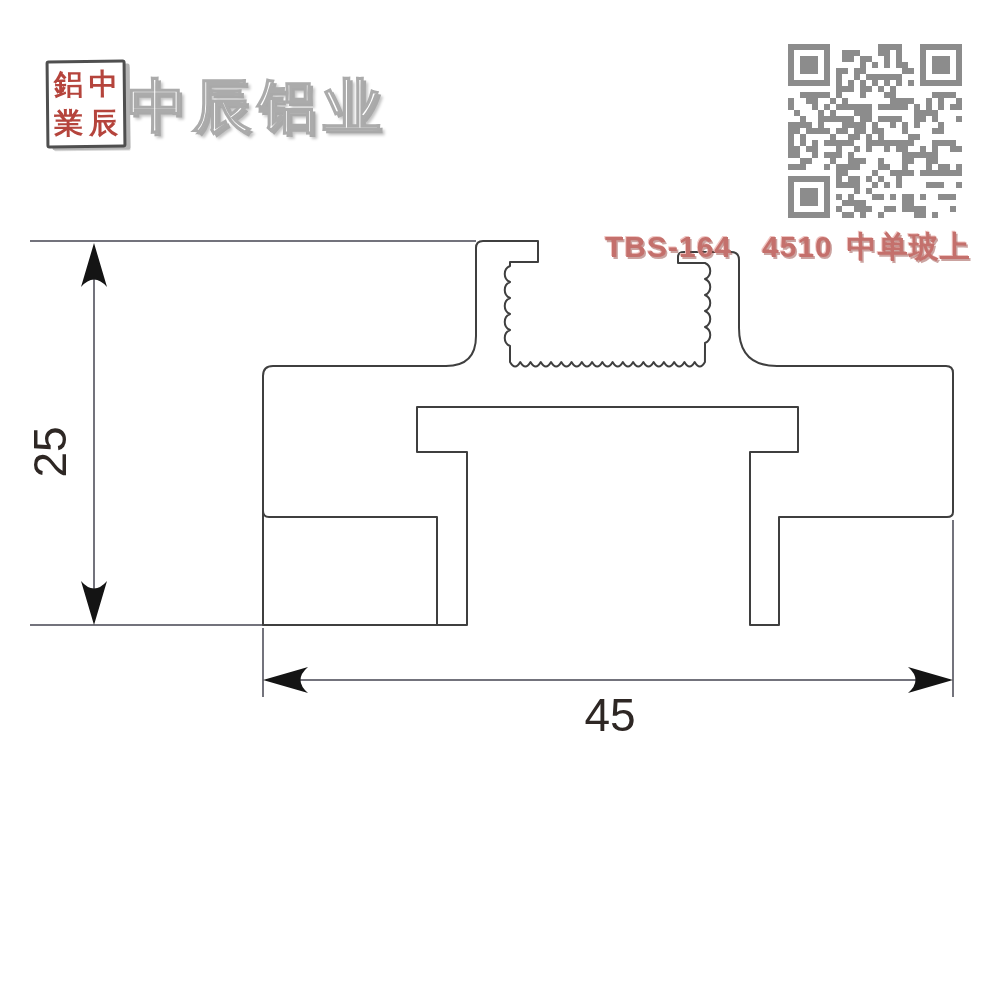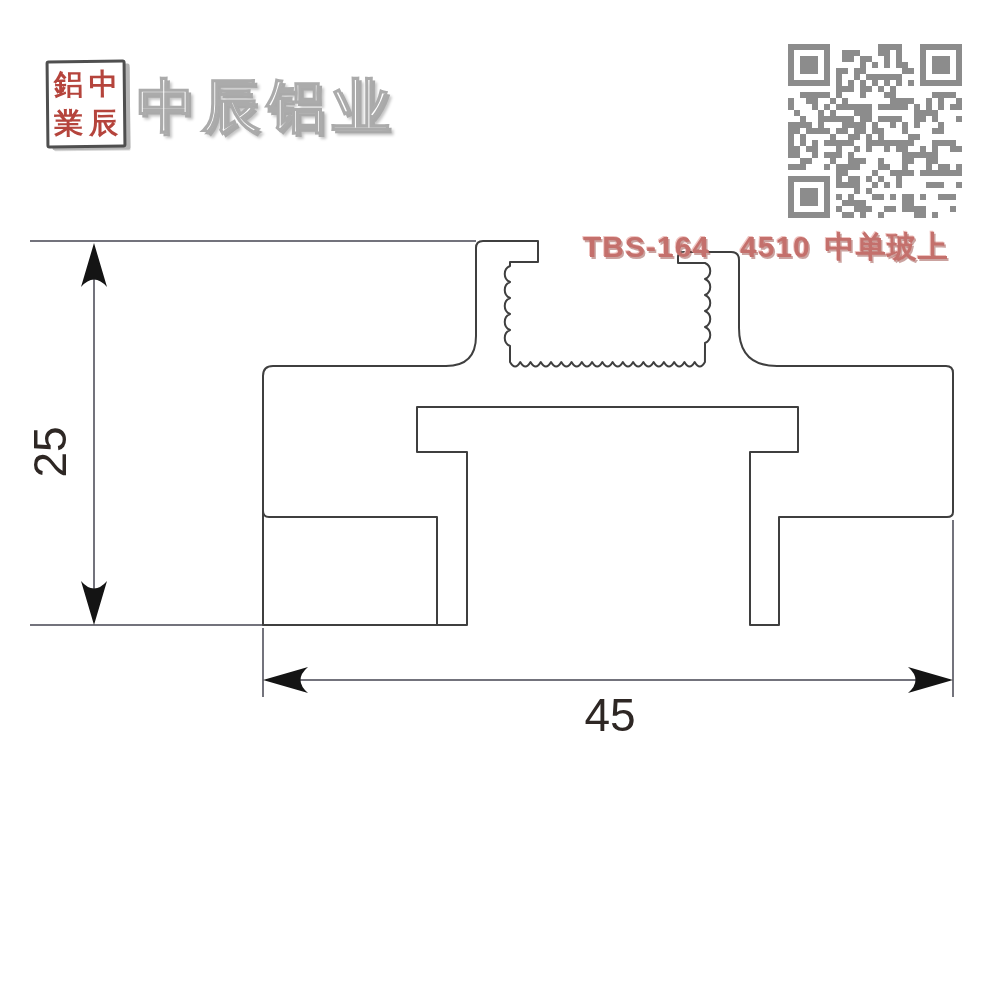--- a/index.html
+++ b/index.html
@@ -14,31 +14,31 @@
     box-shadow:5px 3px 0 -1px #b5b5b5, 6px 5px 0 -2px #d9d9d9;
     transform:rotate(-0.6deg);
     display:grid;grid-template-columns:1fr 1fr;grid-template-rows:1fr 1fr;
     align-items:center;justify-items:center;padding:2px;
   }
   .seal span{
     font-family:"DejaVu Serif", serif;font-weight:bold;
     font-size:29px;line-height:1;color:#b5443c;
   }
   .logo-text{
-    position:absolute;left:137px;top:68px;
+    position:absolute;left:128px;top:68px;
     font-size:58px;font-weight:bold;letter-spacing:7px;color:#ffffff;
     -webkit-text-stroke:1.3px #ababab;
     text-shadow:3px 3px 0 #a9a9a9, 5px 5px 3px #c4c4c4;
     white-space:nowrap;
   }
   
   .qr{position:absolute;left:788px;top:44px;}
   
   .product-label{
-    position:absolute;left:583px;top:227px;z-index:5;
+    position:absolute;left:605px;top:227px;z-index:5;
     font-size:30px;font-weight:bold;letter-spacing:1px;color:#c4706c;
     text-shadow:1.5px 1.5px 0 rgba(152,72,66,0.5), -1px -1px 0 rgba(238,190,186,0.9);
     white-space:nowrap;
   }
   .product-label .gap-wide{display:inline-block;width:30px;}
   .product-label .gap{display:inline-block;width:14px;}
   
   .drawing{position:absolute;left:0;top:0;}
   .dim-label{
     font-family:"Liberation Sans", sans-serif;

